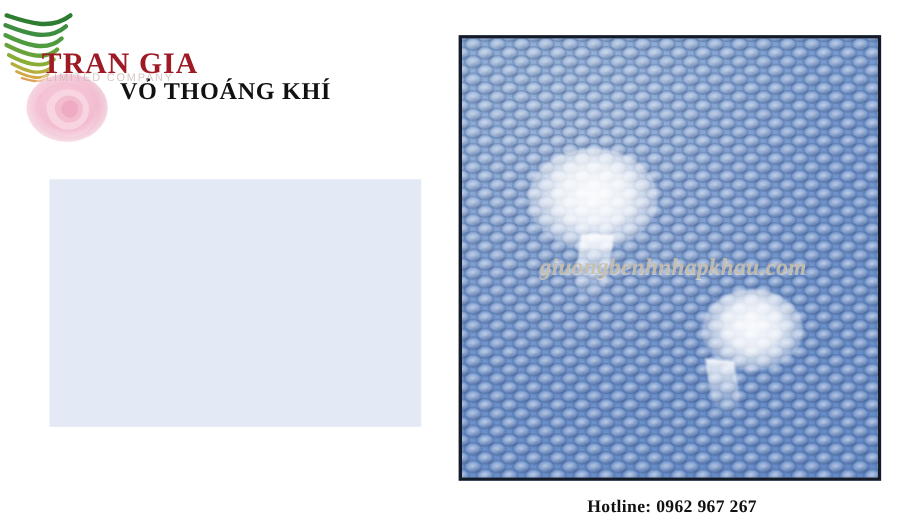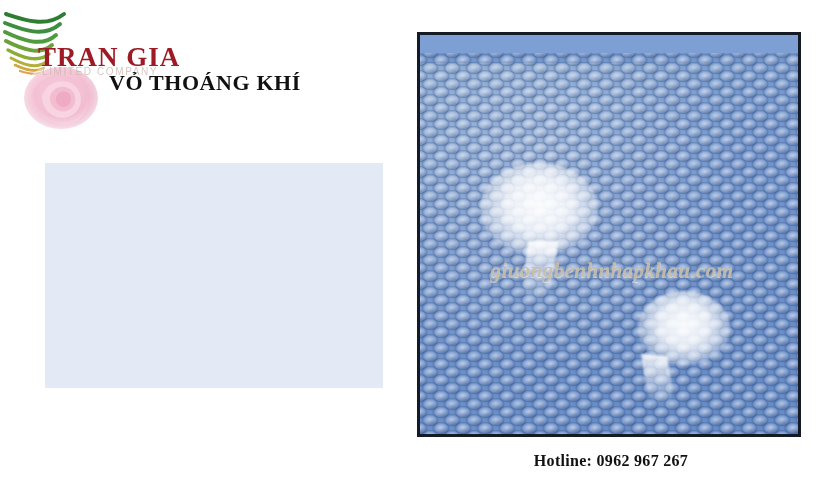--- a/index.html
+++ b/index.html
@@ -113,21 +113,20 @@
     box-sizing: border-box;
     overflow: hidden;
     background: #7d9fd4;
   }
   .photo-inner {
     position: absolute;
     inset: 0;
     background:
       radial-gradient(circle at 30% 25%, rgba(255,255,255,0.30), rgba(255,255,255,0) 55%),
       linear-gradient(160deg, #8fb0dc 0%, #7c9ed6 40%, #6d92cf 100%);
-    margin-top: 28px;
   }
   
   .bubbles {
     position: absolute;
     inset: -10px;
     background-image:
       radial-gradient(ellipse 9px 6.5px at 9px 7px, rgba(255,255,255,0.62) 0%, rgba(255,255,255,0.18) 55%, rgba(38,70,120,0.30) 88%, rgba(38,70,120,0.05) 100%),
       radial-gradient(ellipse 9px 6.5px at 9px 7px, rgba(255,255,255,0.62) 0%, rgba(255,255,255,0.18) 55%, rgba(38,70,120,0.30) 88%, rgba(38,70,120,0.05) 100%);
     background-size: 22px 16px, 22px 16px;
     background-position: 0 0, 11px 8px;

